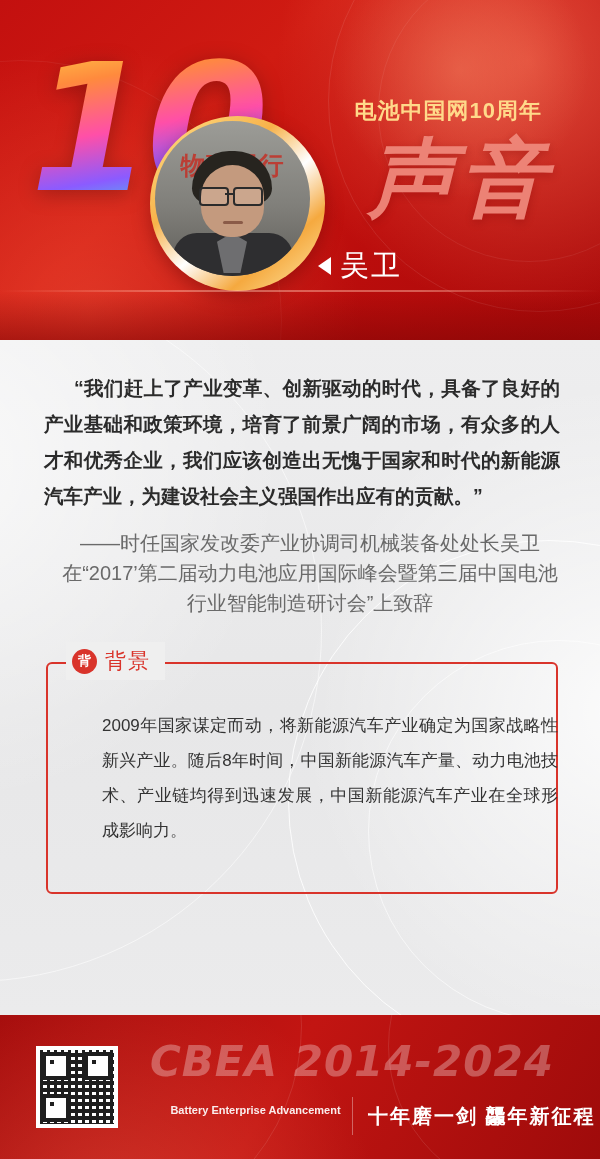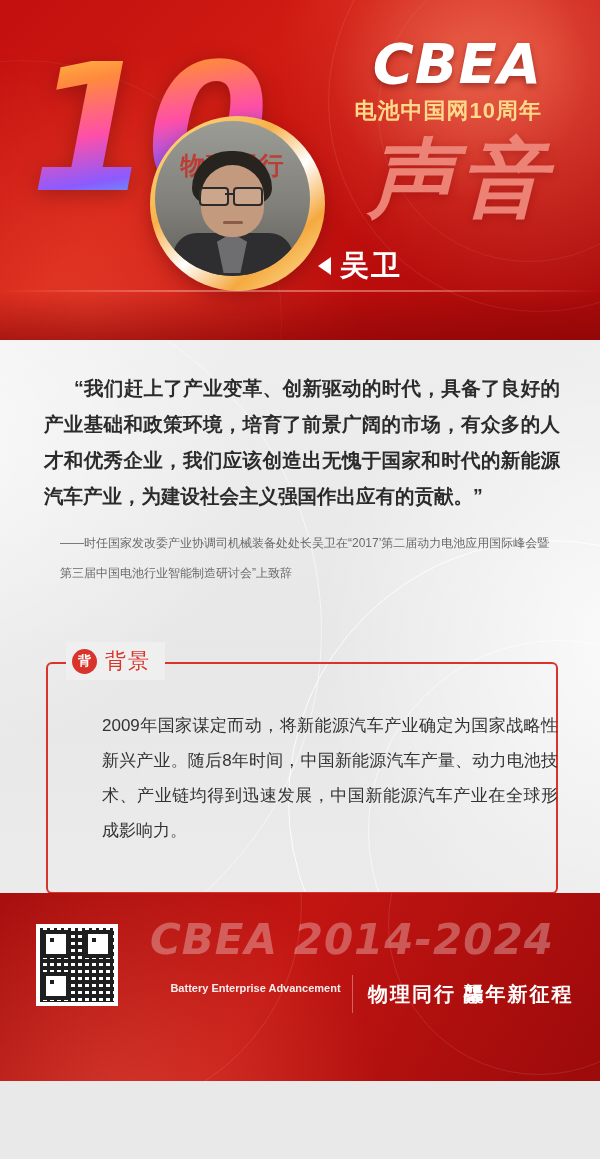--- a/index.html
+++ b/index.html
@@ -205,30 +205,30 @@
     gap: 9px;
   }
   .speaker .spk-icon {
     width: 0; height: 0;
     border-top: 9px solid transparent;
     border-bottom: 9px solid transparent;
     border-right: 13px solid #ffffff;
   }
   .speaker .spk-name {
     font-size: 29px;
-    font-weight: bold;
+    font-weight: normal;
     color: #ffffff;
     letter-spacing: 2px;
   }
 
   
   .body-area {
     position: relative;
     width: 600px;
-    height: 553px;
+    height: 675px;
     background:
       radial-gradient(circle at 105% 55%, rgba(255,255,255,0.85) 0%, rgba(233,233,234,0) 45%),
       radial-gradient(circle at -10% 18%, rgba(255,255,255,0.7) 0%, rgba(233,233,234,0) 40%),
       linear-gradient(180deg, #eeeeef 0%, #e7e7e8 55%, #ebebec 100%);
     overflow: hidden;
   }
   .body-arc {
     position: absolute;
     border-radius: 50%;
     border: 1px solid rgba(255,255,255,0.85);
@@ -247,24 +247,24 @@
     color: #2b2b2b;
     font-weight: bold;
     text-align: justify;
     text-indent: 30px;
   }
   .attrib {
     position: absolute;
     left: 60px;
     top: 188px;
     width: 500px;
-    font-size: 12px;
+    font-size: 20px;
     line-height: 30px;
     color: #6a6a6a;
-    text-align: left;
+    text-align: center;
   }
 
   
   .bg-box {
     position: absolute;
     left: 46px;
     top: 322px;
     width: 508px;
     height: 228px;
     border: 2px solid #d9342b;
@@ -425,21 +425,20 @@
         <div class="p-shirt"></div>
         <div class="p-hair"></div>
         <div class="p-face"></div>
         <div class="p-glass l"></div>
         <div class="p-glass r"></div>
         <div class="p-glass-bridge"></div>
         <div class="p-mouth"></div>
       </div>
     </div>
 
-    <div class="cbea-logo">CBEA</div>
     <div class="cbea-sub">电池中国网10周年</div>
     <div class="voice-title">声音</div>
 
     <div class="speaker">
       <span class="spk-icon"></span>
       <span class="spk-name">吴卫</span>
     </div>
 
     <div class="hdr-divider"></div>
     <div class="hdr-bottom-bar"></div>
@@ -471,16 +470,16 @@
         <span class="qr-eye e2"></span>
         <span class="qr-eye e3"></span>
       </div>
     </div>
 
     <div class="footer-big">CBEA 2014-2024</div>
     <div class="footer-en">
       <div>Battery Enterprise Advancement</div>
     </div>
     <div class="footer-sep"></div>
-    <div class="footer-slogan">物理同行  龘年新征程</div>
+    <div class="footer-slogan">十年磨一剑  龘年新征程</div>
   </div>
 
 </div>
 
 </body></html>

